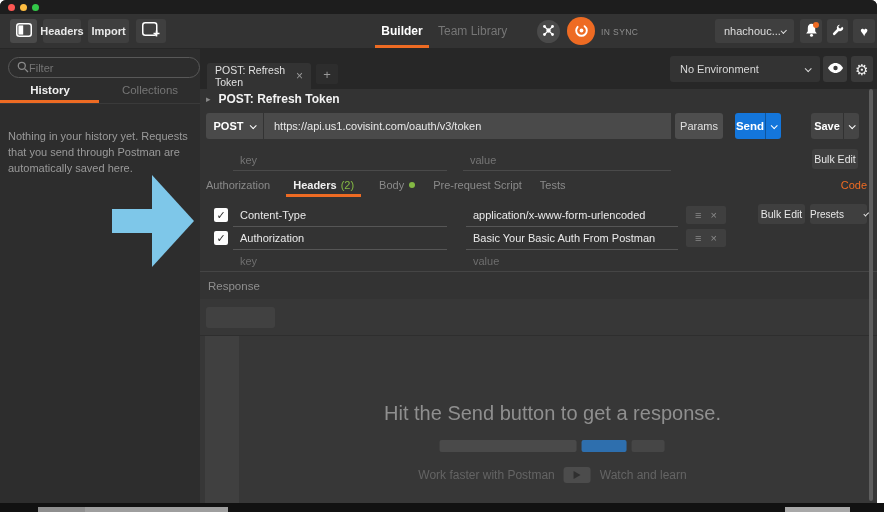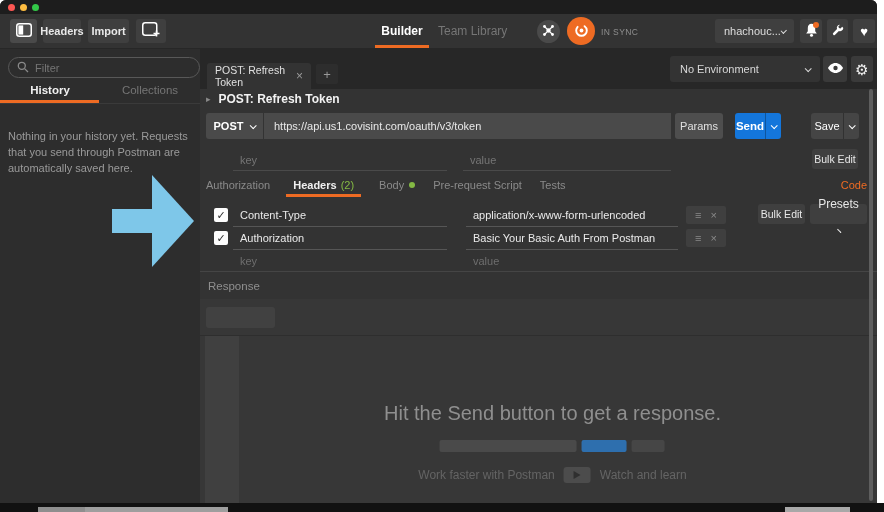--- a/index.html
+++ b/index.html
@@ -40,21 +40,21 @@
 
   .chev{display:inline-block;width:5px;height:5px;border-right:1.5px solid currentColor;
         border-bottom:1.5px solid currentColor;transform:rotate(45deg) translateY(-1px);}
 
   
   .body-row{position:absolute;top:48px;left:0;right:0;bottom:0;display:flex;border-top:1px solid #272727;}
 
   
   .sidebar{width:200px;flex:none;background:#2D2D2D;position:relative;}
   .filter-wrap{position:absolute;top:8px;left:8px;right:0;height:21px;border:1px solid #585858;
-               border-radius:11px;display:flex;align-items:center;gap:6px;padding:0 8px;}
+               border-radius:11px;display:flex;align-items:center;padding:0 8px;}
   .filter-input{flex:1;min-width:0;background:transparent;border:none;outline:none;color:#BBBBBB;
                 font-size:11px;font-family:inherit;}
   .filter-input::placeholder{color:#757575;}
   .side-tabs{position:absolute;top:35px;left:0;right:0;height:18px;display:flex;}
   .side-tab{flex:1;text-align:center;font-size:11.5px;}
   .tab-history{color:#F0F0F0;font-weight:bold;}
   .tab-collections{color:#757575;}
   .side-underline{position:absolute;top:51px;left:0;width:99px;height:3px;background:#EE6B23;}
   .side-divider{position:absolute;top:54px;left:0;right:0;height:1px;background:#3A3A3A;}
   .side-empty{position:absolute;top:80px;left:8px;right:12px;color:#9A9A9A;line-height:1.45;}
@@ -83,21 +83,21 @@
   .req-title .t{color:#F2F2F2;font-size:12px;font-weight:bold;}
   .url-row{position:absolute;top:24px;left:6px;height:26px;width:665px;}
   .method-select{position:absolute;left:0;width:57px;height:26px;background:#4A4A4A;border-radius:3px 0 0 3px;
                  display:flex;align-items:center;justify-content:center;gap:7px;color:#fff;font-weight:bold;}
   .url-input{position:absolute;left:58px;width:407px;height:26px;background:#4A4A4A;border:none;outline:none;
              color:#E8E8E8;font-size:11px;padding:0 10px;font-family:inherit;}
   .params-btn{position:absolute;left:469px;width:48px;height:26px;background:#4E4E4E;border-radius:3px;
               color:#E0E0E0;display:flex;align-items:center;justify-content:center;}
   .split-btn{position:absolute;height:26px;border-radius:3px;display:flex;color:#fff;overflow:hidden;}
   .send-btn{left:529px;width:46px;background:#1476DB;font-weight:bold;font-size:11.5px;}
-  .save-btn{left:605px;width:48px;background:#454545;font-weight:normal;}
+  .save-btn{left:605px;width:48px;background:#454545;font-weight:bold;}
   .split-main{flex:1;display:flex;align-items:center;justify-content:center;}
   .split-chev{width:16px;display:flex;align-items:center;justify-content:center;border-left:1px solid rgba(0,0,0,.28);}
   .ghost-row{position:absolute;top:60px;left:0;right:0;height:22px;}
   .g-cell{position:absolute;height:22px;border-bottom:1px solid #4A4A4A;color:#757575;
           display:flex;align-items:center;padding-left:7px;}
   .g-key{left:33px;width:214px;} .g-val{left:263px;width:208px;}
   .bulkedit-top{position:absolute;left:612px;top:0;width:46px;height:20px;background:#3F3F3F;border-radius:3px;
                 color:#E8E8E8;font-size:10.5px;display:flex;align-items:center;justify-content:center;}
   .req-tabs{position:absolute;top:88px;left:6px;height:20px;display:flex;align-items:flex-end;color:#8A8A8A;}
   .rtab{margin-right:18px;padding-bottom:6px;display:flex;align-items:center;}
@@ -113,21 +113,21 @@
       color:#2E2E2E;font-size:11px;font-weight:bold;display:flex;align-items:center;justify-content:center;line-height:1;}
   .cell{position:absolute;height:23px;border-bottom:1px solid #565656;color:#EAEAEA;
         display:flex;align-items:center;padding-left:7px;}
   .cell-key{left:33px;width:214px;} .cell-val{left:266px;width:212px;}
   .ghost .cell{color:#6E6E6E;border-color:#4A4A4A;}
   .row-chip{position:absolute;left:486px;top:2px;width:40px;height:18px;background:#3F3F3F;border-radius:2px;
             display:flex;align-items:center;justify-content:space-evenly;color:#8A8A8A;}
   .bulkedit2{position:absolute;left:558px;top:115px;width:47px;height:20px;background:#3F3F3F;border-radius:3px;
              color:#E8E8E8;font-size:10.5px;display:flex;align-items:center;justify-content:center;}
   .presets-btn{position:absolute;left:610px;top:115px;width:57px;height:20px;background:#3F3F3F;border-radius:3px;
-               color:#E8E8E8;font-size:12px;display:flex;align-items:center;justify-content:center;gap:20px;flex-direction:column;}
+               color:#E8E8E8;font-size:10px;display:flex;align-items:center;justify-content:center;gap:20px;}
 
   
   .response{position:absolute;top:222px;left:0;right:0;bottom:0;}
   .resp-head{height:28px;border-top:1px solid #454545;background:#333333;display:flex;align-items:center;
              padding-left:8px;color:#8F8F8F;font-size:11.5px;}
   .resp-body{position:absolute;top:28px;left:0;right:0;bottom:0;background:#373737;}
   .skel-tab{position:absolute;top:8px;left:6px;width:69px;height:21px;background:#414141;border-radius:3px;}
   .resp-div{position:absolute;top:36px;left:0;right:0;height:1px;background:#2E2E2E;}
   .gutter{position:absolute;top:37px;left:5px;width:34px;bottom:0;background:#404040;}
   .empty-state{position:absolute;top:103px;left:50%;transform:translateX(calc(-50% + 14px));

